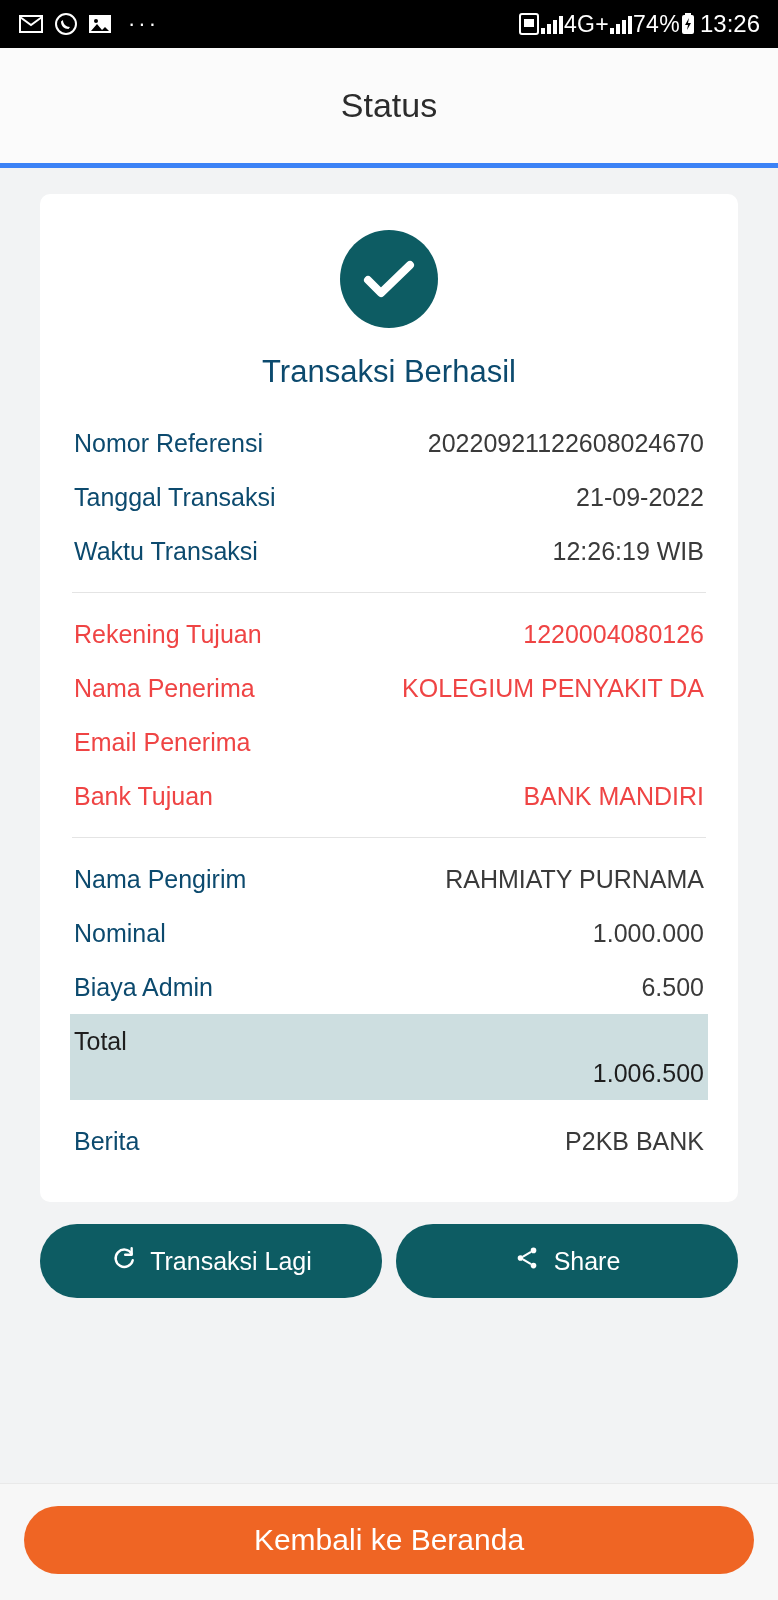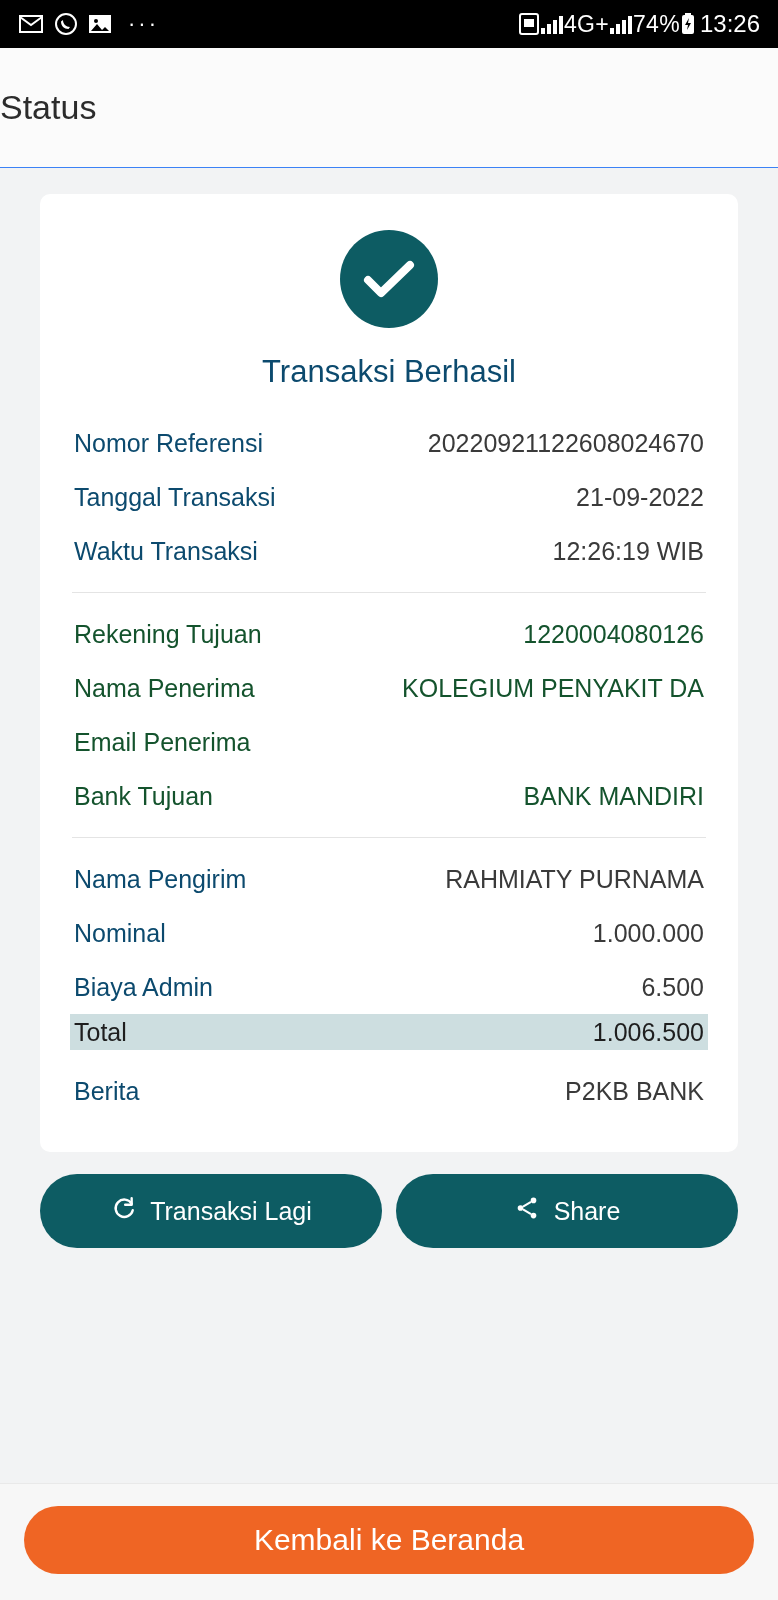--- a/index.html
+++ b/index.html
@@ -25,24 +25,24 @@
   .sb-right { display: flex; align-items: center; margin-left: auto; }
   .sb-icon { display: inline-flex; align-items: center; justify-content: center; }
   .dots { letter-spacing: 3px; font-size: 22px; color: #fff; margin-left: 6px; }
   .sb-text { font-size: 23px; letter-spacing: .3px; }
   .clock { font-size: 24px; margin-left: 4px; }
 
   
   .appbar {
     height: 120px;
     background: #fbfbfb;
-    border-bottom: 1px solid #3b82f6;
+    border-bottom: 5px solid #3b82f6;
     display: flex;
     align-items: center;
-    justify-content: flex-start;
+    justify-content: center;
   }
   .appbar-title {
     font-size: 34px;
     color: #2c2c2c;
     font-weight: 400;
   }
 
   
   .scroll { padding: 26px 40px 0 40px; }
   .card {
@@ -68,22 +68,22 @@
 
   .row {
     display: flex;
     align-items: flex-start;
     padding: 11px 4px;
     font-size: 25px;
     line-height: 1.28;
   }
   .row .k { color: #0c4a6e; flex: 0 0 auto; padding-right: 12px; }
   .row .v { color: #3a3a3a; margin-left: auto; text-align: right; max-width: 60%; }
-  .row.teal .k, .row.teal .v { color: #14532d; }
-  .row.total { background: #cddee0; padding: 2px 4px; }
+  .row.teal .k, .row.teal .v { color: #ef4444; }
+  .row.total { background: #cddee0; padding: 11px 4px; flex-direction: column; }
   .row.total .k, .row.total .v { color: #1e1e1e; }
 
   .divider {
     height: 1px;
     background: #e4e4e4;
     margin: 14px 2px;
   }
   .gap { height: 14px; }
 
   

